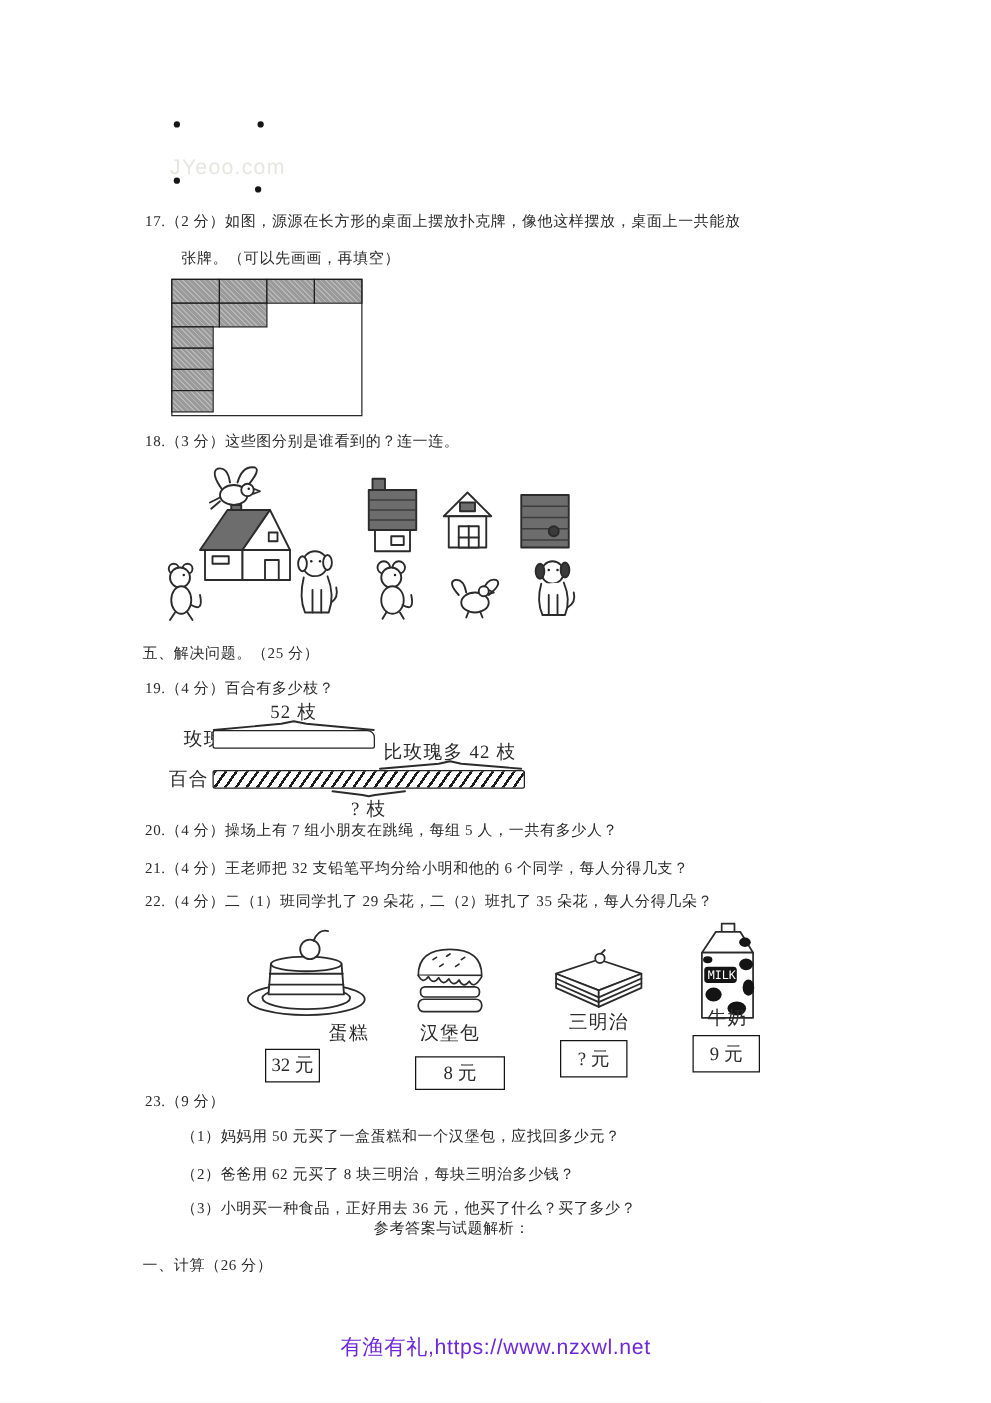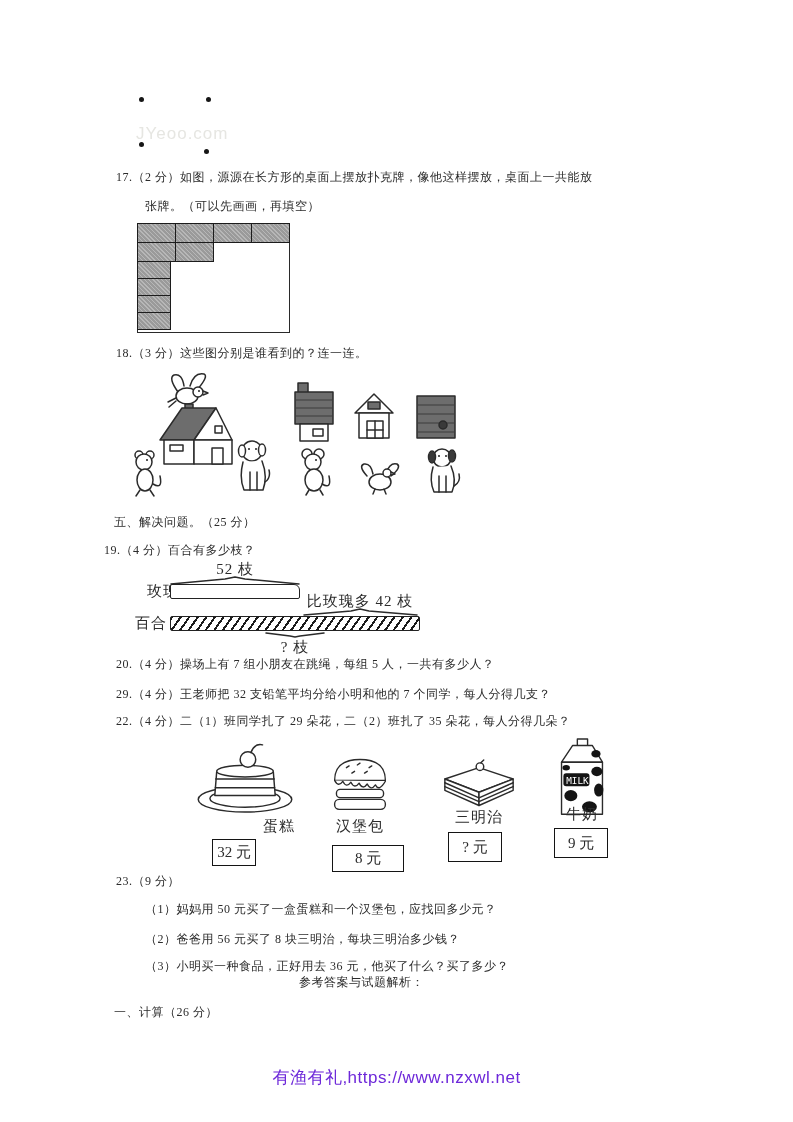--- a/index.html
+++ b/index.html
@@ -154,21 +154,21 @@
       <ellipse class="ln filldd" cx="29" cy="10" rx="3.5" ry="6"></ellipse>
       <circle cx="16" cy="10" r="1" fill="#222"></circle>
         <circle cx="23" cy="10" r="1" fill="#222"></circle>
       <path class="ln fillw" d="M10 21 Q6 35 11 46 L29 46 Q34 34 28 20"></path>
       <path class="ln" d="M16 30 V46 M23 30 V46 M31 40 Q38 36 36 28"></path>
     </svg>
   </div>
 
   <div class="txt" style="left:114px;top:513px;">五、解决问题。（25 分）</div>
 
-  <div class="txt" style="left:104px;top:541px;">19.（4 分）百合有多少枝？</div>
+  <div class="txt" style="left:116px;top:541px;">19.（4 分）百合有多少枝？</div>
 
   <div class="fig" style="left:135px;top:562px;width:300px;height:92px;">
     <div class="lbl" style="left:35px;top:-2px;width:130px;text-align:center;">52 枝</div>
     <svg class="brace" style="left:35px;top:14px;" width="130" height="9" viewBox="0 0 130 9">
       <polyline class="ln" points="1,8 55,3 65,1 75,3 129,8" stroke-width="1.2"></polyline>
     </svg>
     <div class="lbl" style="left:0;top:20px;margin-left:12px;">玫瑰</div>
     <div class="rosebar"></div>
     <div class="lbl" style="left:150px;top:30px;width:150px;text-align:center;">比玫瑰多 42 枝</div>
     <svg class="brace" style="left:168px;top:46px;" width="115" height="8" viewBox="0 0 115 8">
@@ -176,21 +176,21 @@
     </svg>
     <div class="lbl" style="left:0;top:52px;">百合</div>
     <div class="lilybar"></div>
     <svg class="brace" style="left:130px;top:70px;" width="60" height="6" viewBox="0 0 60 6">
       <polyline class="ln" points="1,1 25,4 30,5 35,4 59,1" stroke-width="1.2"></polyline>
     </svg>
     <div class="lbl" style="left:35px;top:76px;width:250px;text-align:center;">? 枝</div>
   </div>
 
   <div class="txt" style="left:116px;top:655px;">20.（4 分）操场上有 7 组小朋友在跳绳，每组 5 人，一共有多少人？</div>
-  <div class="txt" style="left:116px;top:685px;">29.（4 分）王老师把 32 支铅笔平均分给小明和他的 7 个同学，每人分得几支？</div>
+  <div class="txt" style="left:116px;top:685px;">21.（4 分）王老师把 32 支铅笔平均分给小明和他的 6 个同学，每人分得几支？</div>
   <div class="txt" style="left:116px;top:712px;">22.（4 分）二（1）班同学扎了 29 朵花，二（2）班扎了 35 朵花，每人分得几朵？</div>
 
   <div class="fig" style="left:190px;top:733px;width:440px;height:142px;">
 
     <svg style="left:5px;top:7px;" width="100" height="76" viewBox="0 0 102 78">
       <ellipse class="ln fillw" cx="51" cy="61" rx="48" ry="13"></ellipse>
       <ellipse class="ln fillw" cx="51" cy="60" rx="36" ry="9"></ellipse>
       <polygon class="ln fillw" points="22,32 80,32 82,57 20,57"></polygon>
       <path class="ln" d="M21 40 H81 M20.5 49 H81.5"></path>
       <ellipse class="ln fillw" cx="51" cy="32" rx="29" ry="6"></ellipse>
@@ -233,21 +233,21 @@
       <ellipse cx="15" cy="32" rx="4" ry="3" fill="#141414"></ellipse>
       <rect x="12" y="38" width="28" height="14" rx="3" fill="#141414"></rect>
       <text x="15" y="49" font-size="10" fill="#ffffff" font-family="DejaVu Sans Mono, monospace">MILK</text>
     </svg>
     <div class="lbl" style="left:362px;top:72px;width:60px;text-align:center;">牛奶</div>
     <div class="pricebox" style="left:364px;top:95px;width:54px;height:30px;">9 元</div>
   </div>
 
   <div class="txt" style="left:116px;top:872px;">23.（9 分）</div>
   <div class="txt" style="left:145px;top:900px;">（1）妈妈用 50 元买了一盒蛋糕和一个汉堡包，应找回多少元？</div>
-  <div class="txt" style="left:145px;top:930px;">（2）爸爸用 56 元买了 8 块三明治，每块三明治多少钱？</div>
+  <div class="txt" style="left:145px;top:930px;">（2）爸爸用 62 元买了 8 块三明治，每块三明治多少钱？</div>
   <div class="txt" style="left:145px;top:957px;">（3）小明买一种食品，正好用去 36 元，他买了什么？买了多少？</div>
 
   <div class="txt center-line" style="top:973px;left:-35px;">参考答案与试题解析：</div>
   <div class="txt" style="left:114px;top:1003px;">一、计算（26 分）</div>
 
   <div class="footer">有渔有礼,https://www.nzxwl.net</div>
 
 </div>
 
 </body></html>

